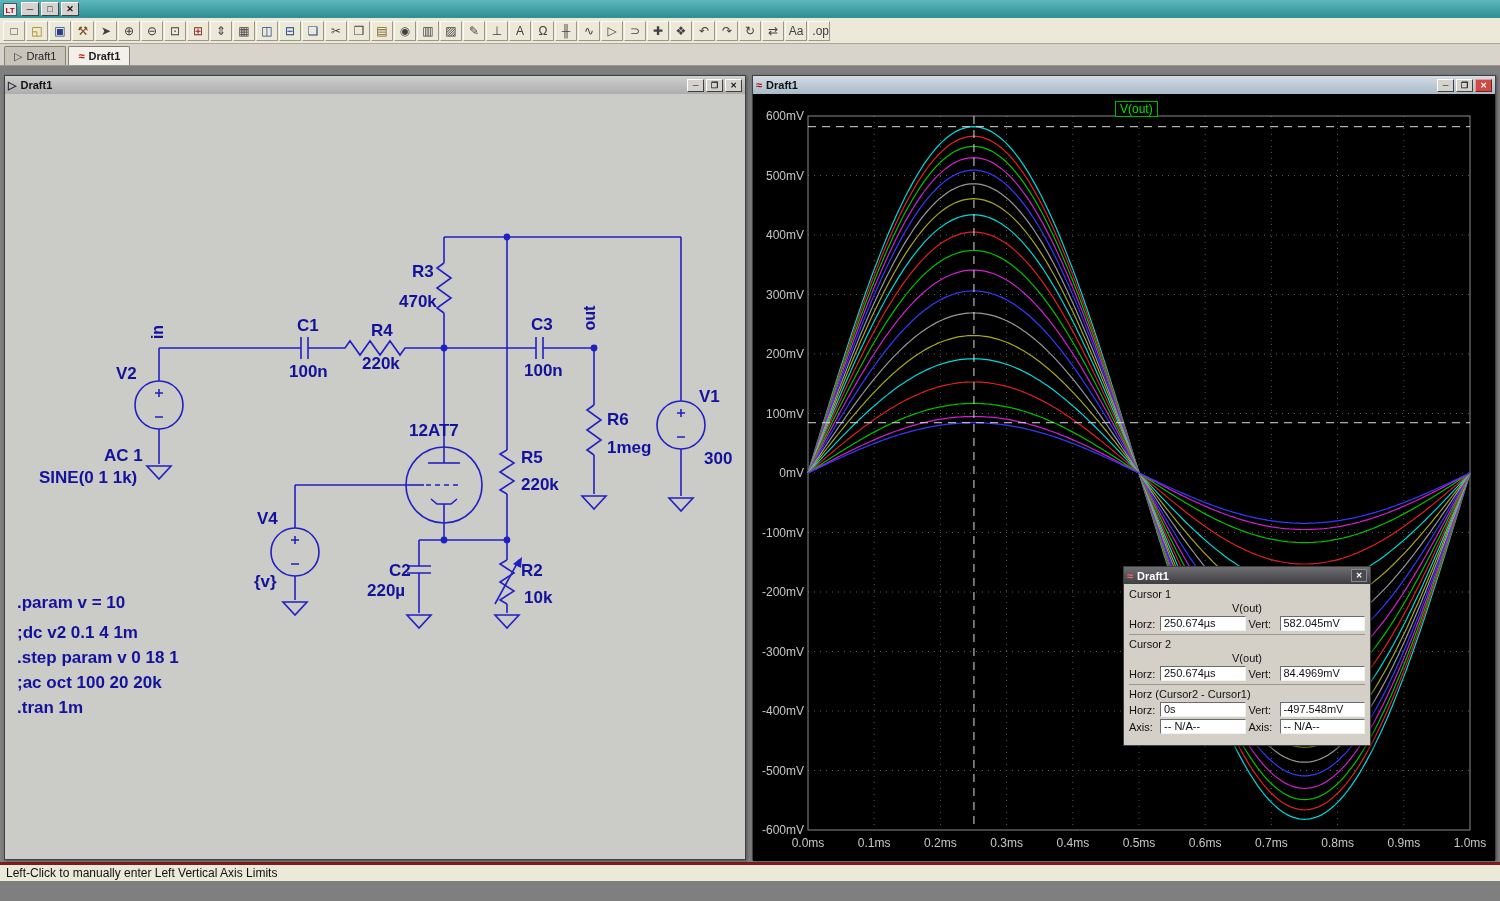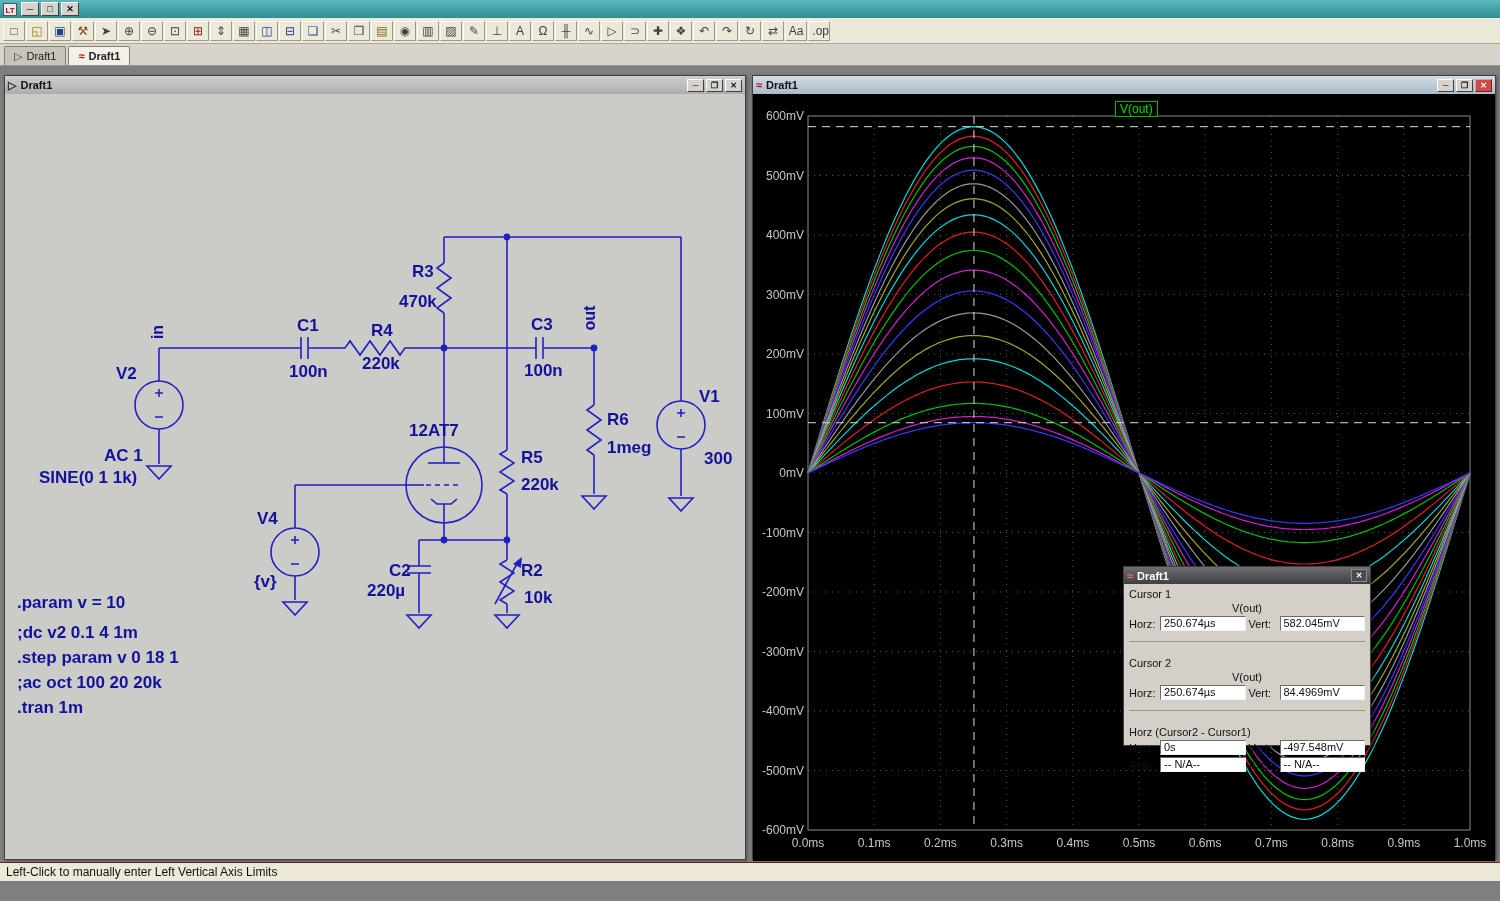--- a/index.html
+++ b/index.html
@@ -74,30 +74,30 @@
   
   .cursor-dialog { position:absolute; left:370px; top:472px; width:248px; height:180px;
     background:#d4d0c8; border:1px solid #404040; box-shadow:2px 2px 5px rgba(0,0,0,.6); }
   .cd-title { height:17px; background:linear-gradient(180deg,#6f6f73,#3d3d42);
     display:flex; align-items:center; color:#fff; font-size:11px; font-weight:bold; padding:0 3px; }
   .cd-title .ct-icon { color:#ff6666; }
   .cd-title .ct-text { flex:1; }
   .cd-close { width:16px; height:13px; background:#4a4a4e; color:#fff; border:1px solid #8a8a8e;
     font-size:8px; line-height:11px; text-align:center; }
   .cd-body { padding:3px 5px; font-size:11px; color:#111; }
-  .cd-sec { border-bottom:1px solid #9a968a; padding-bottom:9px; margin-bottom:14px; }
+  .cd-sec { border-bottom:1px solid #9a968a; padding-bottom:2px; margin-bottom:2px; }
   .cd-head { text-align:left; padding:1px 0; }
   .cd-sig { text-align:center; padding:1px 0; }
   .cd-fields { display:flex; align-items:center; gap:3px; padding:1px 0; }
   .cd-lbl { width:28px; }
   .cd-field { flex:1; height:15px; line-height:13px; background:#fff; padding:0 3px;
     border:1px solid; border-color:#6b6b6b #f2f2f2 #f2f2f2 #6b6b6b; font-size:11px; }
 
   
-  .statusbar { height:19px; background:#ece9d8; border-top:1px solid #7f1d1d;
+  .statusbar { height:19px; background:#ece9d8; border-top:3px solid #7f1d1d;
     font-size:12px; color:#111; display:flex; align-items:center; padding-left:6px; }
 </style>
 </head>
 <body>
 
 <div class="app">
 
   <div class="titlebar">
     <span class="app-icon">LT</span>
     <span class="win-btns">

